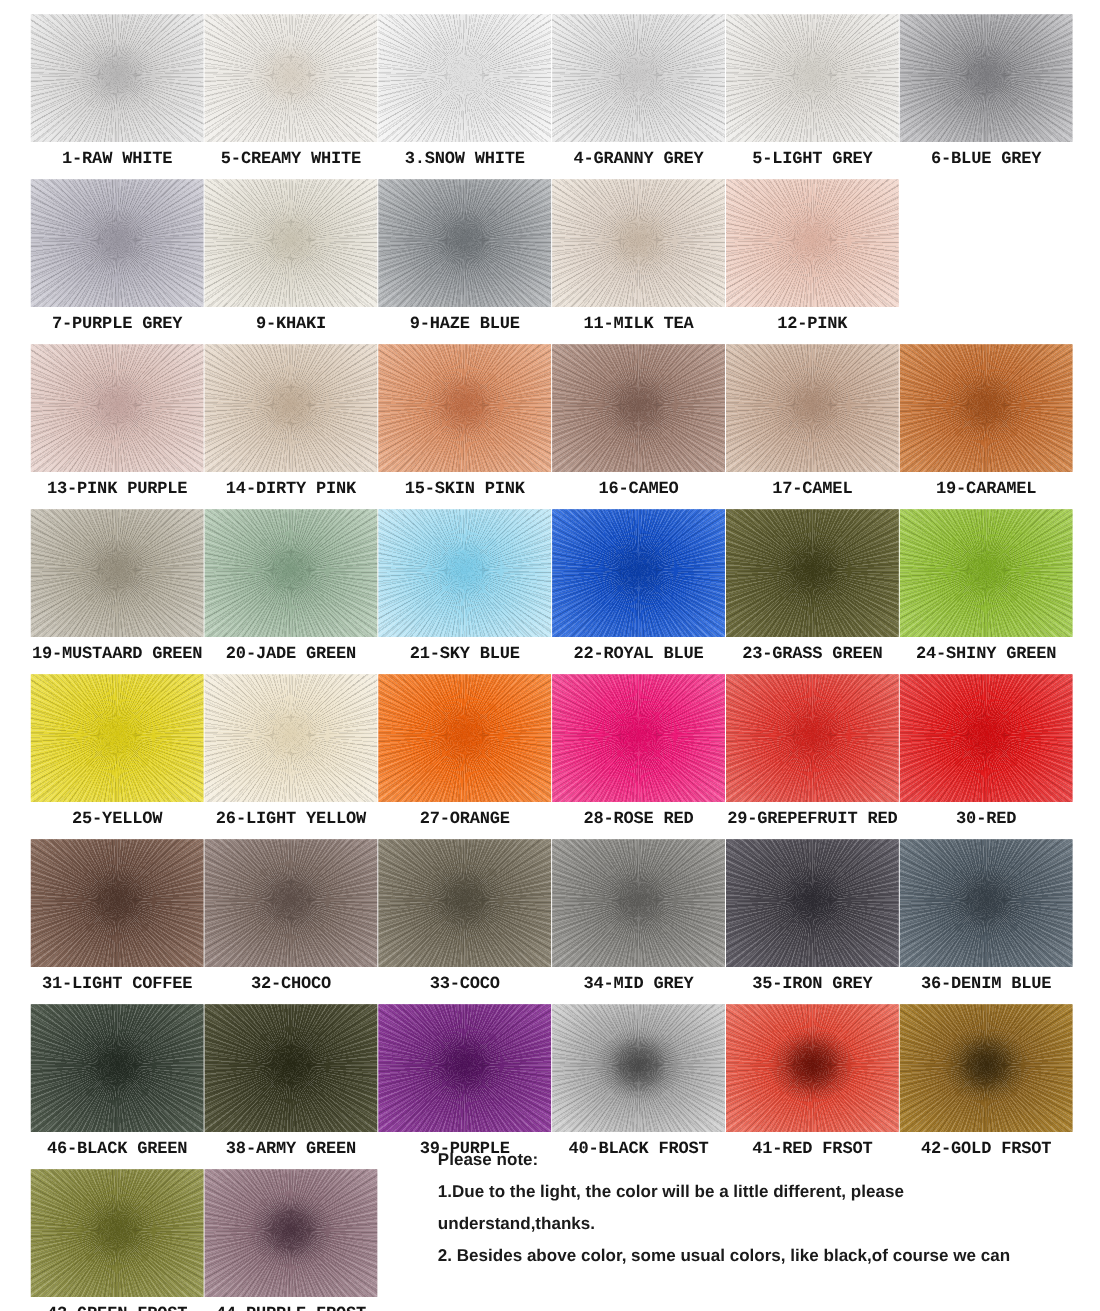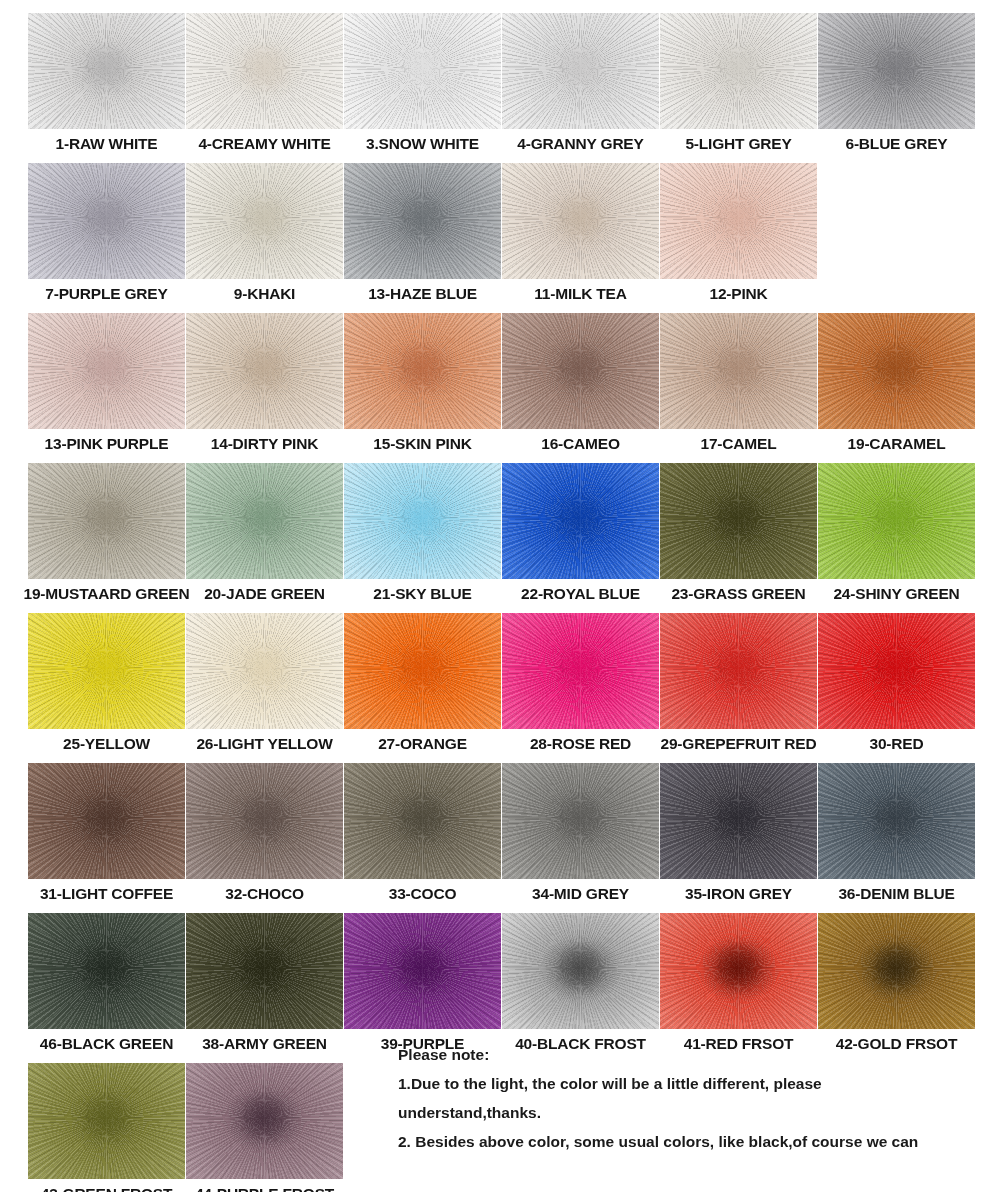--- a/index.html
+++ b/index.html
@@ -35,20 +35,21 @@
     display: flex;
     height: 150px;
   }
 
   .cell {
     width: 157px;
     margin-right: 1px;
     display: flex;
     flex-direction: column;
     align-items: center;
+    font-family: Liberation Mono, monospace;
   }
 
   .swatch {
     width: 157px;
     height: 116px;
     position: relative;
     overflow: hidden;
     background: #dddddd;
   }
 
@@ -122,21 +123,21 @@
           </div>
           <div class="label">1-RAW WHITE</div>
         </div>
         <div class="cell">
           <div class="swatch" style="background: rgb(242, 240, 236);">
             <div class="burst" style="background: radial-gradient(62% 70% at 50% 48%, rgb(215, 207, 195) 0%, rgb(230, 227, 221) 42%, rgb(242, 240, 236) 100%);"></div>
             <div class="streaks"></div>
             <div class="streaks2"></div>
             <div class="core" style="background: radial-gradient(26px at 50% 47%, rgb(215, 207, 195) 0%, rgba(0, 0, 0, 0) 100%); opacity: 0.75;"></div>
           </div>
-          <div class="label">4-CREAMY WHITE</div>
+          <div class="label">5-CREAMY WHITE</div>
         </div>
         <div class="cell">
           <div class="swatch" style="background: rgb(244, 244, 244);">
             <div class="burst" style="background: radial-gradient(62% 70% at 50% 48%, rgb(222, 222, 222) 0%, rgb(227, 227, 227) 42%, rgb(244, 244, 244) 100%);"></div>
             <div class="streaks"></div>
             <div class="streaks2"></div>
             <div class="core" style="background: radial-gradient(26px at 50% 47%, rgb(222, 222, 222) 0%, rgba(0, 0, 0, 0) 100%); opacity: 0.75;"></div>
           </div>
           <div class="label">3.SNOW WHITE</div>
         </div>
@@ -187,21 +188,21 @@
           </div>
           <div class="label">9-KHAKI</div>
         </div>
         <div class="cell">
           <div class="swatch" style="background: rgb(183, 186, 189);">
             <div class="burst" style="background: radial-gradient(62% 70% at 50% 48%, rgb(109, 114, 118) 0%, rgb(142, 146, 150) 42%, rgb(183, 186, 189) 100%);"></div>
             <div class="streaks"></div>
             <div class="streaks2"></div>
             <div class="core" style="background: radial-gradient(26px at 50% 47%, rgb(109, 114, 118) 0%, rgba(0, 0, 0, 0) 100%); opacity: 0.75;"></div>
           </div>
-          <div class="label">13-HAZE BLUE</div>
+          <div class="label">9-HAZE BLUE</div>
         </div>
         <div class="cell">
           <div class="swatch" style="background: rgb(236, 228, 218);">
             <div class="burst" style="background: radial-gradient(62% 70% at 50% 48%, rgb(198, 182, 165) 0%, rgb(218, 206, 195) 42%, rgb(236, 228, 218) 100%);"></div>
             <div class="streaks"></div>
             <div class="streaks2"></div>
             <div class="core" style="background: radial-gradient(26px at 50% 47%, rgb(198, 182, 165) 0%, rgba(0, 0, 0, 0) 100%); opacity: 0.75;"></div>
           </div>
           <div class="label">11-MILK TEA</div>
         </div>

